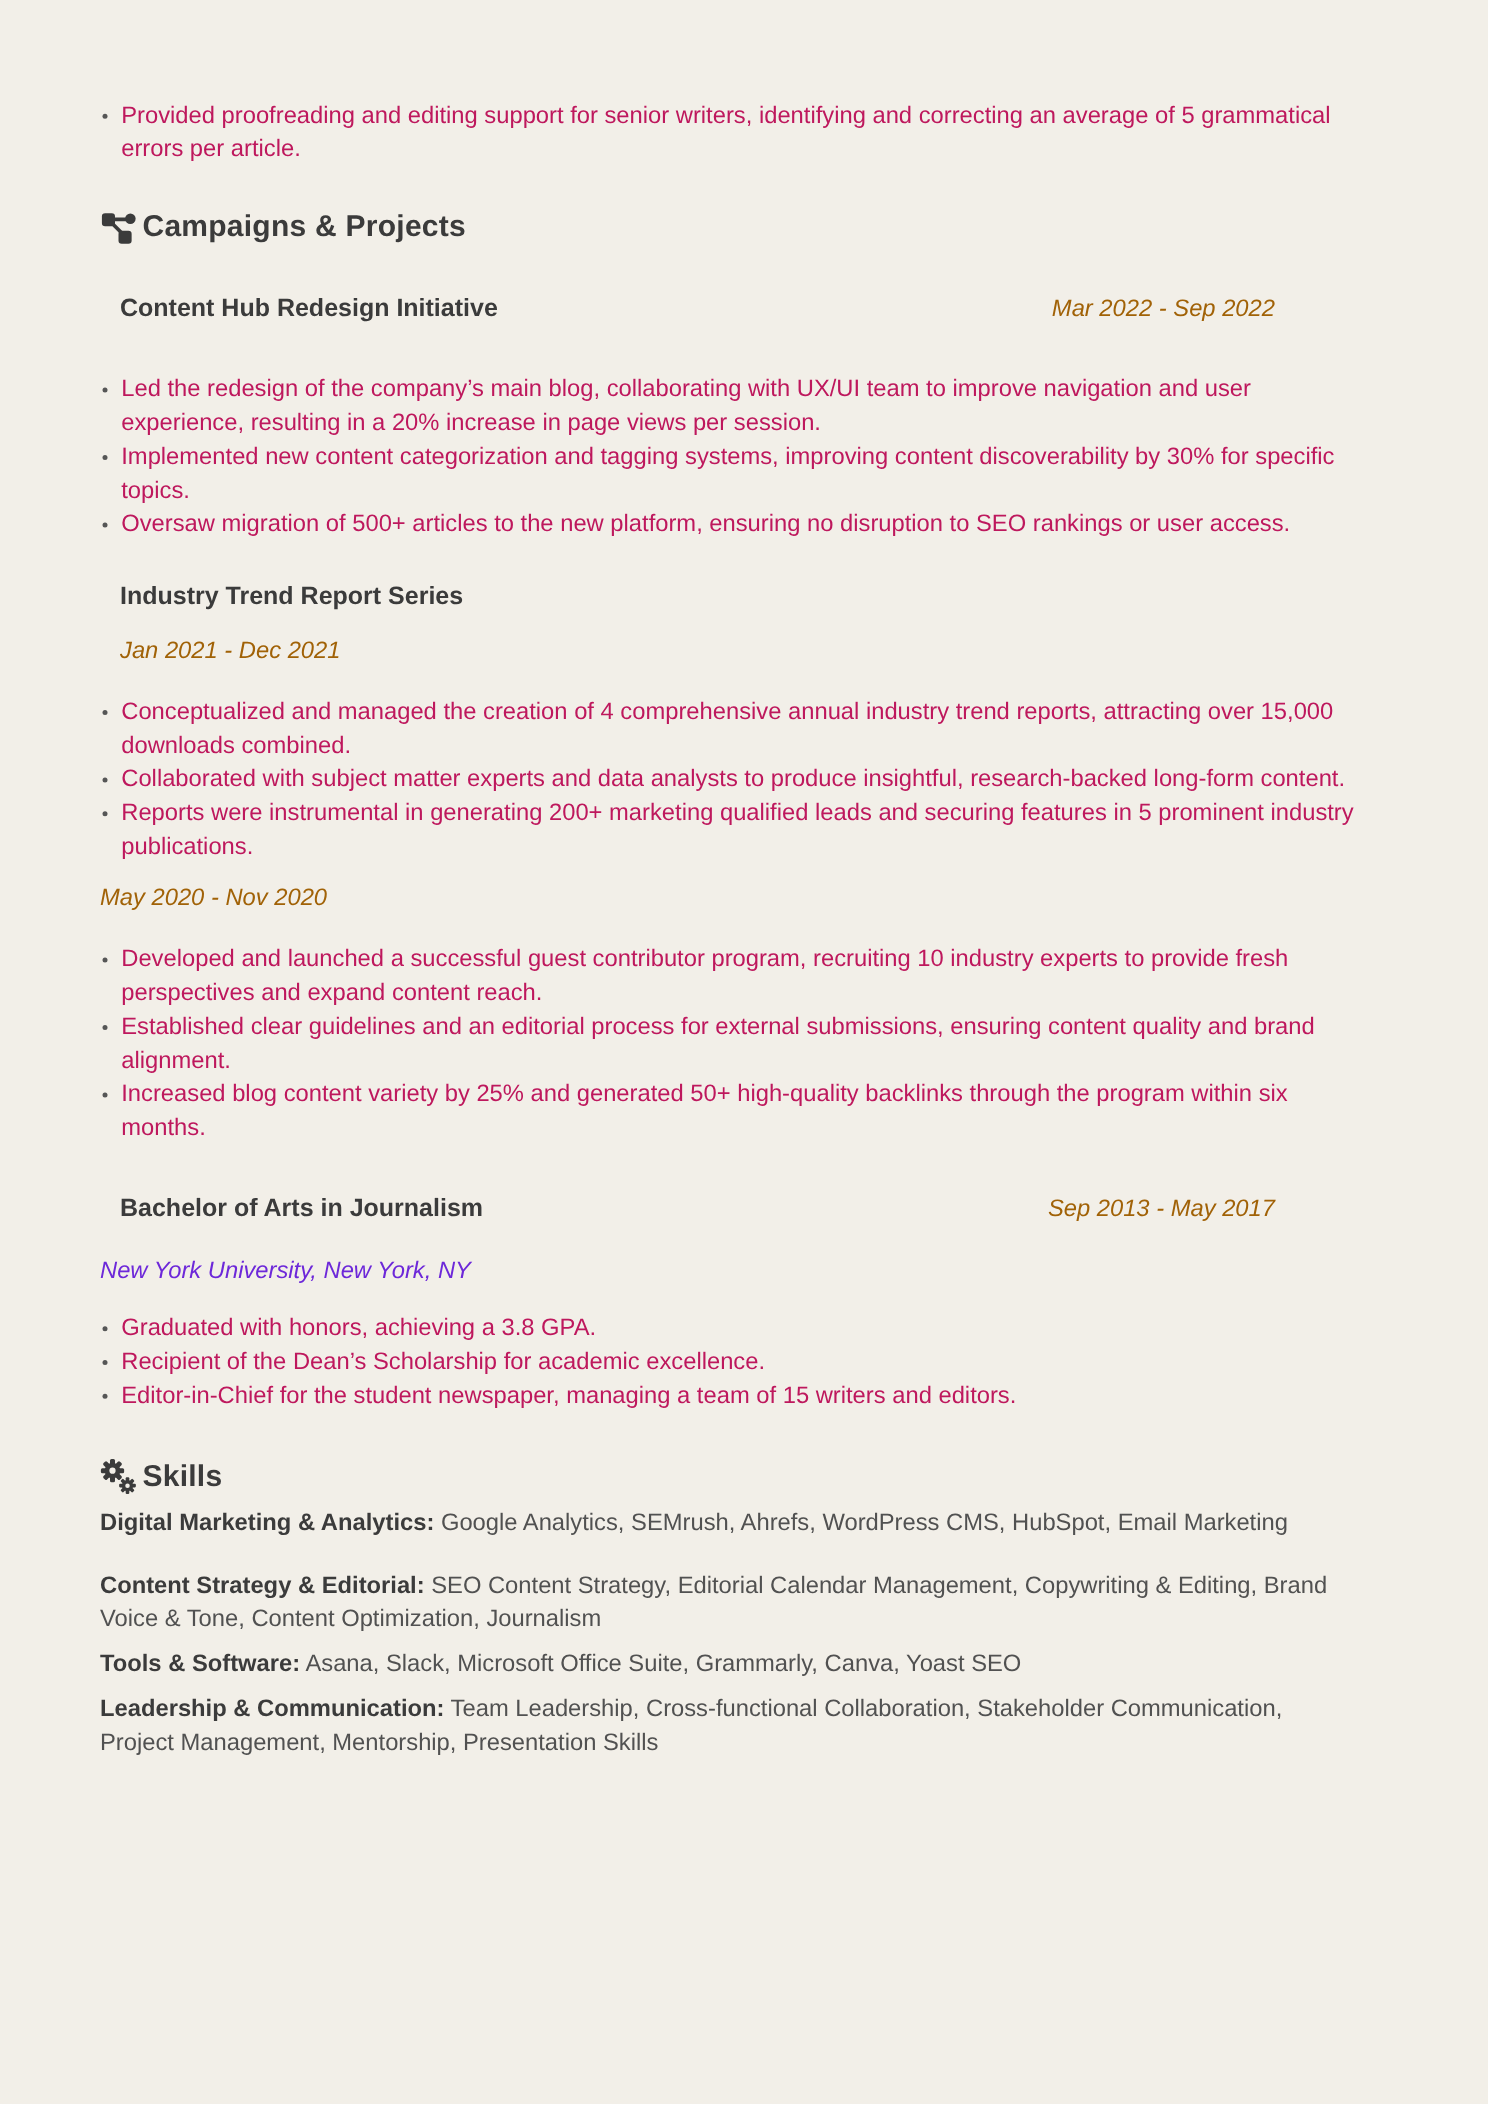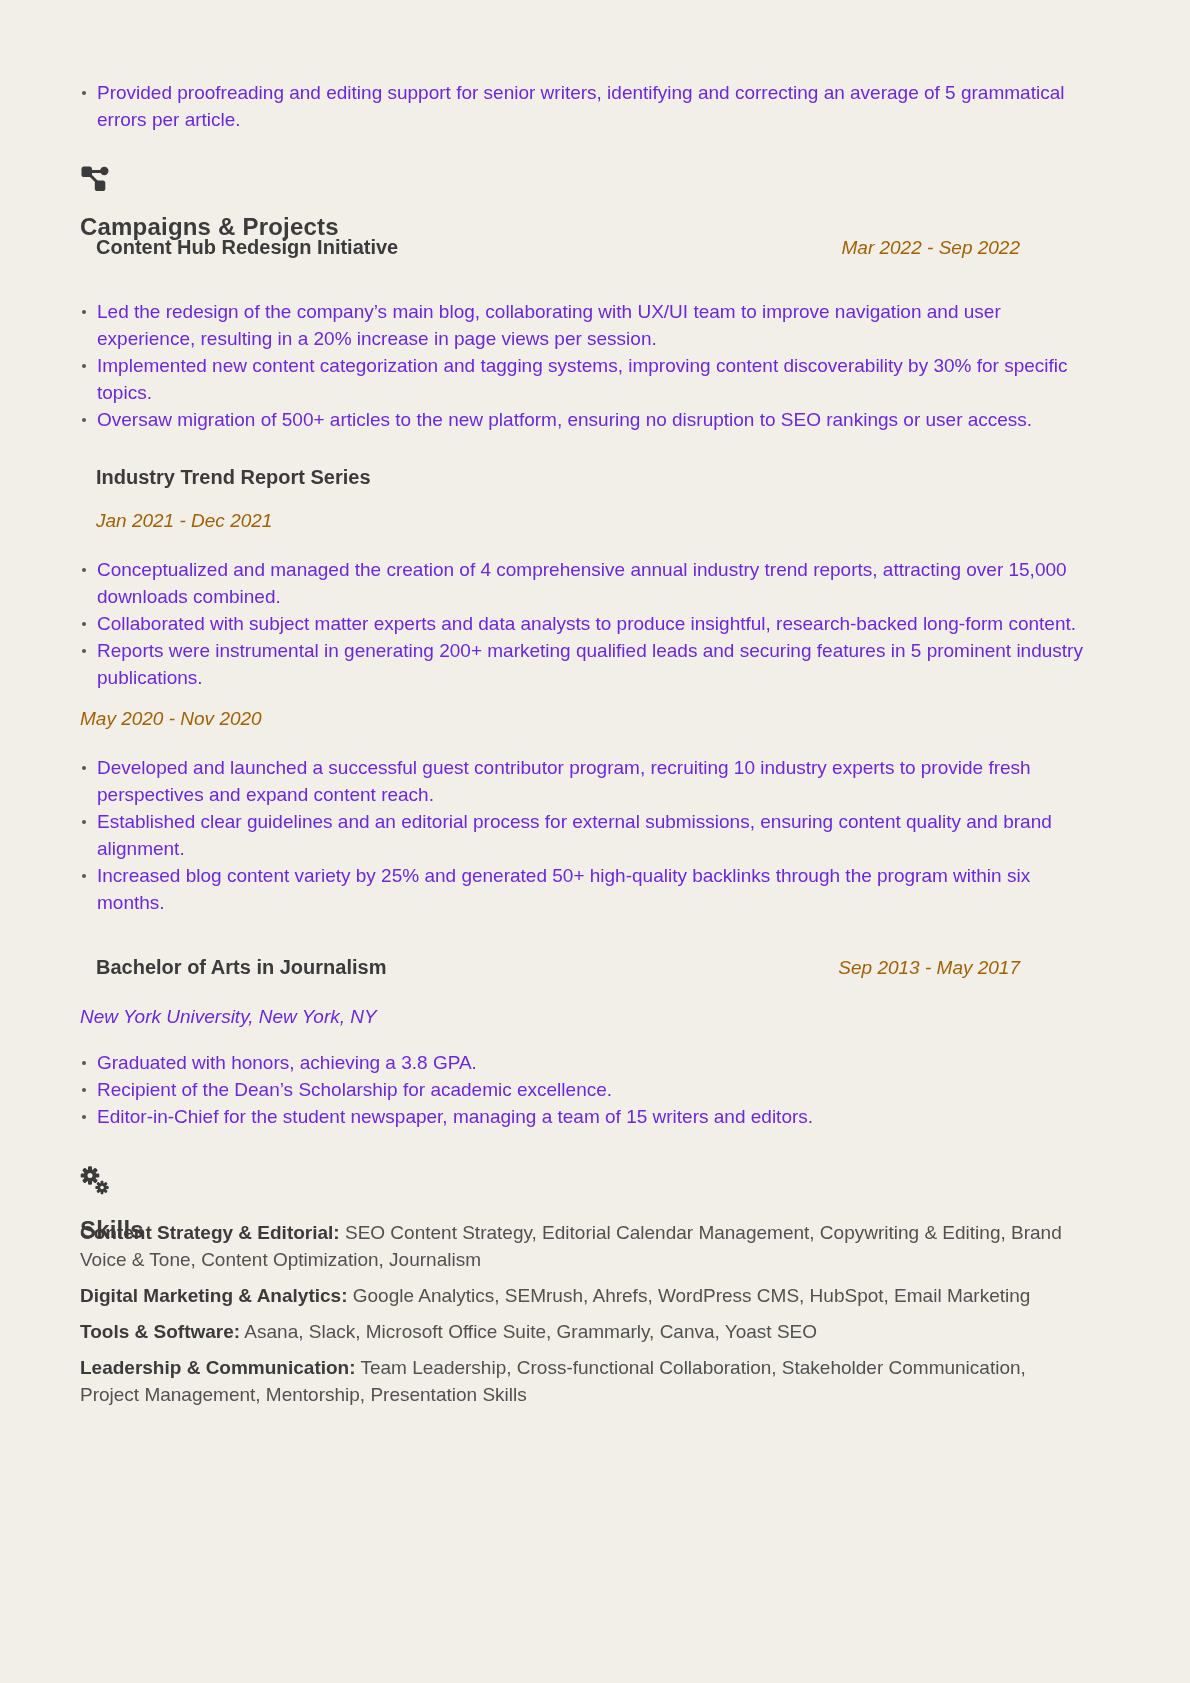--- a/index.html
+++ b/index.html
@@ -12,36 +12,35 @@
     font-family:"Liberation Sans", sans-serif;
     color:#515151;
     overflow:hidden;
   }
   ul.bullets { list-style:none; margin:0; padding:0; }
   ul.bullets li {
     position:relative;
     padding-left:17px;
     font-size:19px;
     line-height:27px;
-    color:#6d28d9;
+    color:#be185d;
   }
   ul.bullets li::before {
     content:"";
     position:absolute;
     left:2px; top:11.5px;
     width:4px; height:4px;
     border-radius:50%;
     background:#565656;
   }
   .section-header {
-    display:flex; align-items:flex-start;
-    gap:21px;
+    display:flex; align-items:flex-end;
+    gap:4px;
     margin-top:33px;
     height:30px;
-    flex-direction:column;
   }
   .section-header .icon { display:flex; align-items:center; justify-content:center; width:30px; }
   .section-header h2 {
     margin:0;
     font-size:24px;
     font-weight:700;
     color:#3b3b3b;
     letter-spacing:0.2px;
   }
   .item-head {
@@ -176,18 +175,18 @@
             <rect x="-2" y="-9.3" width="4" height="18.6" rx="1.2" transform="rotate(135)"></rect>
             <circle r="6.2"></circle>
           </g>
           <circle r="2.5" fill="#f2efe8"></circle>
         </g>
       </svg>
     </span>
     <h2>Skills</h2>
   </div>
 
+  <p class="skill"><b>Digital Marketing &amp; Analytics:</b> <span>Google Analytics, SEMrush, Ahrefs, WordPress CMS, HubSpot, Email Marketing</span></p>
   <p class="skill first"><b>Content Strategy &amp; Editorial:</b> <span>SEO Content Strategy, Editorial Calendar Management, Copywriting &amp; Editing, Brand Voice &amp; Tone, Content Optimization, Journalism</span></p>
-  <p class="skill"><b>Digital Marketing &amp; Analytics:</b> <span>Google Analytics, SEMrush, Ahrefs, WordPress CMS, HubSpot, Email Marketing</span></p>
   <p class="skill"><b>Tools &amp; Software:</b> <span>Asana, Slack, Microsoft Office Suite, Grammarly, Canva, Yoast SEO</span></p>
   <p class="skill"><b>Leadership &amp; Communication:</b> <span>Team Leadership, Cross-functional Collaboration, Stakeholder Communication, Project Management, Mentorship, Presentation Skills</span></p>
 
 </div>
 
 </body></html>

